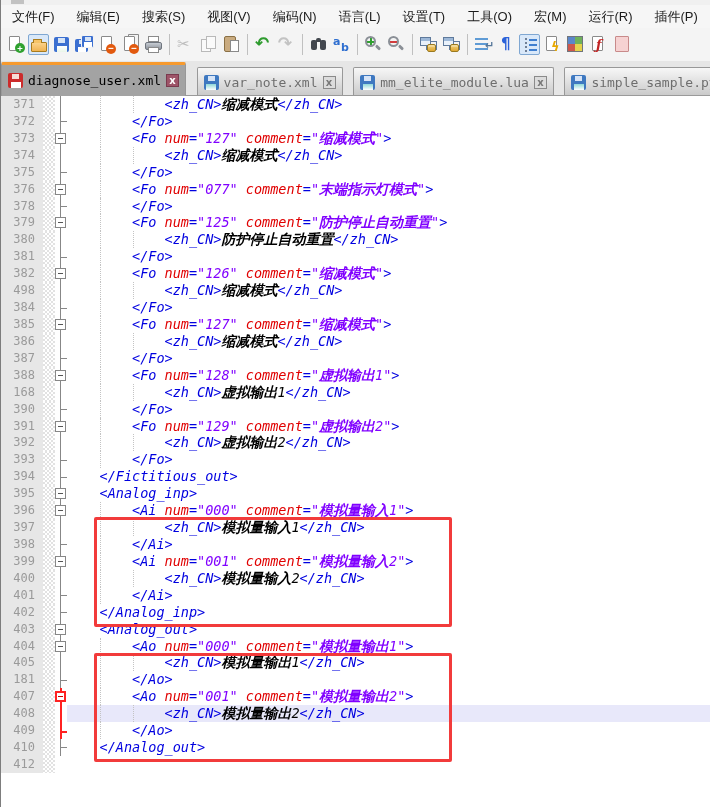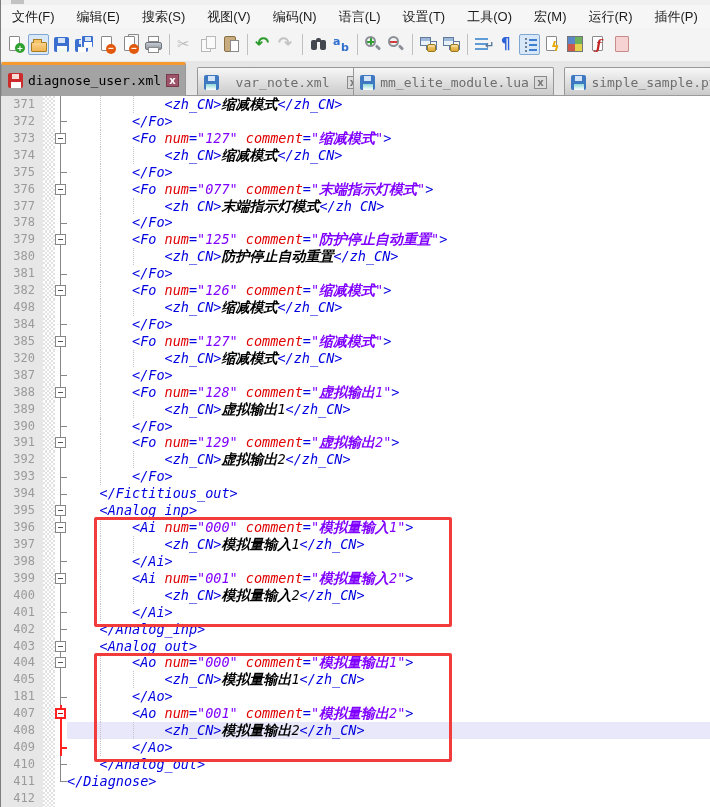--- a/index.html
+++ b/index.html
@@ -164,21 +164,21 @@
     <span class="tbi doc i-flist"></span>
     <span class="tbi i-partial"></span>
   </div>
 
 <div id="tabbar">
     <div class="tab active" style="left: 0px;">
       <span class="t-floppy mod"></span>
       <span class="tab-label">diagnose_user.xml</span>
       <span class="t-close">x</span>
     </div>
-    <div class="tab" style="left: 195.6px; gap: 12px;">
+    <div class="tab" style="left: 195.6px;">
       <span class="t-floppy"></span>
       <span class="tab-label">var_note.xml</span>
       <span class="t-close">x</span>
     </div>
     <div class="tab" style="left: 352.2px;">
       <span class="t-floppy"></span>
       <span class="tab-label">mm_elite_module.lua</span>
       <span class="t-close">x</span>
     </div>
     <div class="tab" style="left: 563.4px;">
@@ -234,28 +234,20 @@
     <div class="row">
       <span class="ln">376</span>
       <span class="chk"></span>
       <span class="fold">
         <i class="vl"></i>
         <i class="bx"></i>
       </span>
       <span class="code"><i class="g" style="left: 33.4px;"></i><span class="seg txt">        </span><span class="seg tag">&lt;Fo </span><span class="seg attr">num</span><span class="seg tag">=</span><span class="seg val">"077"</span><span class="seg txt"> </span><span class="seg attr">comment</span><span class="seg tag">=</span><span class="seg val">"</span><span class="seg valcjk">末端指示灯模式</span><span class="seg val">"</span><span class="seg tag">&gt;</span></span>
     </div>
     <div class="row">
-      <span class="ln">377</span>
-      <span class="chk"></span>
-      <span class="fold">
-        <i class="vl"></i>
-      </span>
-      <span class="code"><i class="g" style="left: 33.4px;"></i><i class="g" style="left: 65.8px;"></i><span class="seg txt">            </span><span class="seg tag">&lt;zh_CN&gt;</span><span class="seg cjk">末端指示灯模式</span><span class="seg tag">&lt;/zh_CN&gt;</span></span>
-    </div>
-    <div class="row">
       <span class="ln">378</span>
       <span class="chk"></span>
       <span class="fold">
         <i class="vl"></i>
         <i class="hl2"></i>
       </span>
       <span class="code"><i class="g" style="left: 33.4px;"></i><span class="seg txt">        </span><span class="seg tag">&lt;/Fo&gt;</span></span>
     </div>
     <div class="row">
       <span class="ln">379</span>
@@ -312,21 +304,21 @@
     <div class="row">
       <span class="ln">385</span>
       <span class="chk"></span>
       <span class="fold">
         <i class="vl"></i>
         <i class="bx"></i>
       </span>
       <span class="code"><i class="g" style="left: 33.4px;"></i><span class="seg txt">        </span><span class="seg tag">&lt;Fo </span><span class="seg attr">num</span><span class="seg tag">=</span><span class="seg val">"127"</span><span class="seg txt"> </span><span class="seg attr">comment</span><span class="seg tag">=</span><span class="seg val">"</span><span class="seg valcjk">缩减模式</span><span class="seg val">"</span><span class="seg tag">&gt;</span></span>
     </div>
     <div class="row">
-      <span class="ln">320</span>
+      <span class="ln">386</span>
       <span class="chk"></span>
       <span class="fold">
         <i class="vl"></i>
       </span>
       <span class="code"><i class="g" style="left: 33.4px;"></i><i class="g" style="left: 65.8px;"></i><span class="seg txt">            </span><span class="seg tag">&lt;zh_CN&gt;</span><span class="seg cjk">缩减模式</span><span class="seg tag">&lt;/zh_CN&gt;</span></span>
     </div>
     <div class="row">
       <span class="ln">387</span>
       <span class="chk"></span>
       <span class="fold">
@@ -338,21 +330,21 @@
     <div class="row">
       <span class="ln">388</span>
       <span class="chk"></span>
       <span class="fold">
         <i class="vl"></i>
         <i class="bx"></i>
       </span>
       <span class="code"><i class="g" style="left: 33.4px;"></i><span class="seg txt">        </span><span class="seg tag">&lt;Fo </span><span class="seg attr">num</span><span class="seg tag">=</span><span class="seg val">"128"</span><span class="seg txt"> </span><span class="seg attr">comment</span><span class="seg tag">=</span><span class="seg val">"</span><span class="seg valcjk">虚拟输出</span><span class="seg val">1"</span><span class="seg tag">&gt;</span></span>
     </div>
     <div class="row">
-      <span class="ln">389</span>
+      <span class="ln">168</span>
       <span class="chk"></span>
       <span class="fold">
         <i class="vl"></i>
       </span>
       <span class="code"><i class="g" style="left: 33.4px;"></i><i class="g" style="left: 65.8px;"></i><span class="seg txt">            </span><span class="seg tag">&lt;zh_CN&gt;</span><span class="seg cjk">虚拟输出</span><span class="seg txt">1</span><span class="seg tag">&lt;/zh_CN&gt;</span></span>
     </div>
     <div class="row">
       <span class="ln">390</span>
       <span class="chk"></span>
       <span class="fold">
@@ -528,29 +520,20 @@
       <span class="code"><i class="g" style="left: 33.4px;"></i><span class="seg txt">        </span><span class="seg tag">&lt;/Ao&gt;</span></span>
     </div>
     <div class="row">
       <span class="ln">410</span>
       <span class="chk"></span>
       <span class="fold">
         <i class="vl"></i>
         <i class="hl2"></i>
       </span>
       <span class="code"><span class="seg txt">    </span><span class="seg tag">&lt;/Analog_out&gt;</span></span>
-    </div>
-    <div class="row">
-      <span class="ln">411</span>
-      <span class="chk"></span>
-      <span class="fold">
-        <i class="vl half"></i>
-        <i class="hl2"></i>
-      </span>
-      <span class="code"><span class="seg txt"></span><span class="seg tag">&lt;/Diagnose&gt;</span></span>
     </div>
     <div class="row">
       <span class="ln">412</span>
       <span class="chk"></span>
       <span class="fold"></span>
       <span class="code"><span class="seg txt"></span></span>
     </div>
     <div class="anno" style="top: 421.25px; height: 103.58px;"></div>
     <div class="anno" style="top: 556.69px; height: 103.58px;"></div>
   </div>

